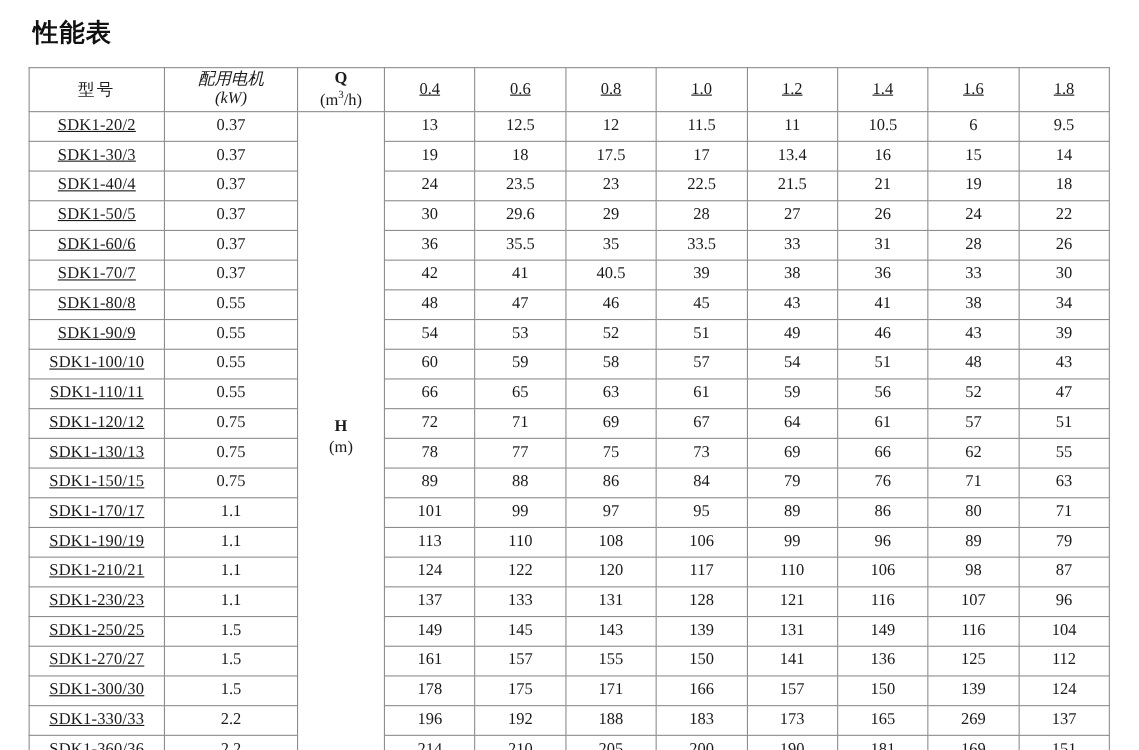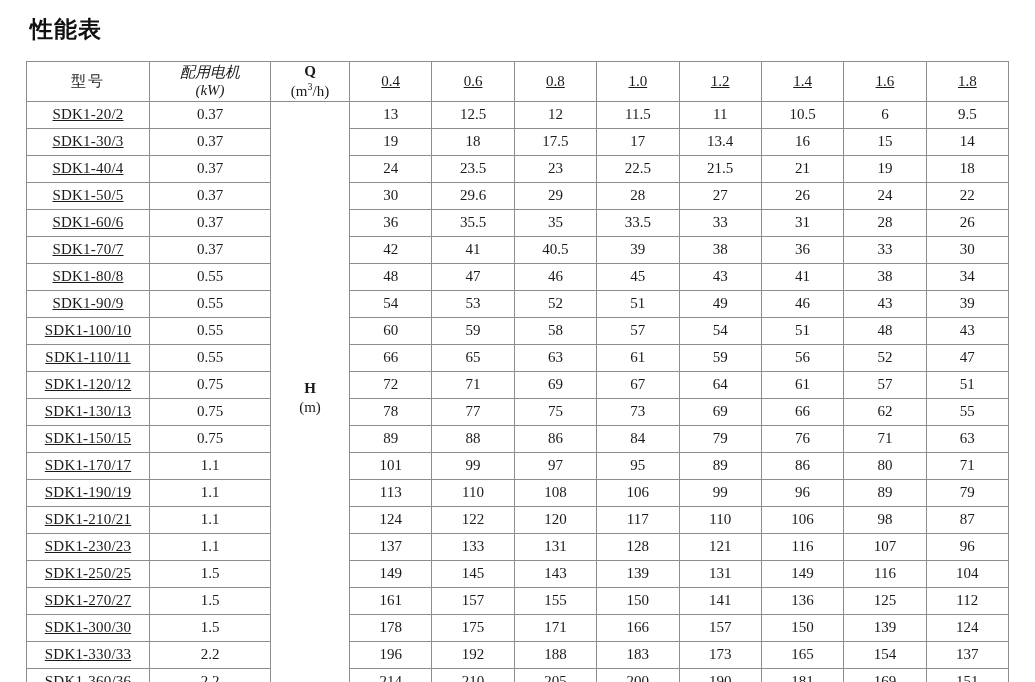--- a/index.html
+++ b/index.html
@@ -373,21 +373,21 @@
       </tr>
       <tr>
         <td class="c-model">SDK1-330/33</td>
         <td class="c-motor">2.2</td>
         <td class="c-val">196</td>
         <td class="c-val">192</td>
         <td class="c-val">188</td>
         <td class="c-val">183</td>
         <td class="c-val">173</td>
         <td class="c-val">165</td>
-        <td class="c-val">154</td>
+        <td class="c-val">269</td>
         <td class="c-val">137</td>
       </tr>
       <tr>
         <td class="c-model">SDK1-360/36</td>
         <td class="c-motor">2.2</td>
         <td class="c-val">214</td>
         <td class="c-val">210</td>
         <td class="c-val">205</td>
         <td class="c-val">200</td>
         <td class="c-val">190</td>

